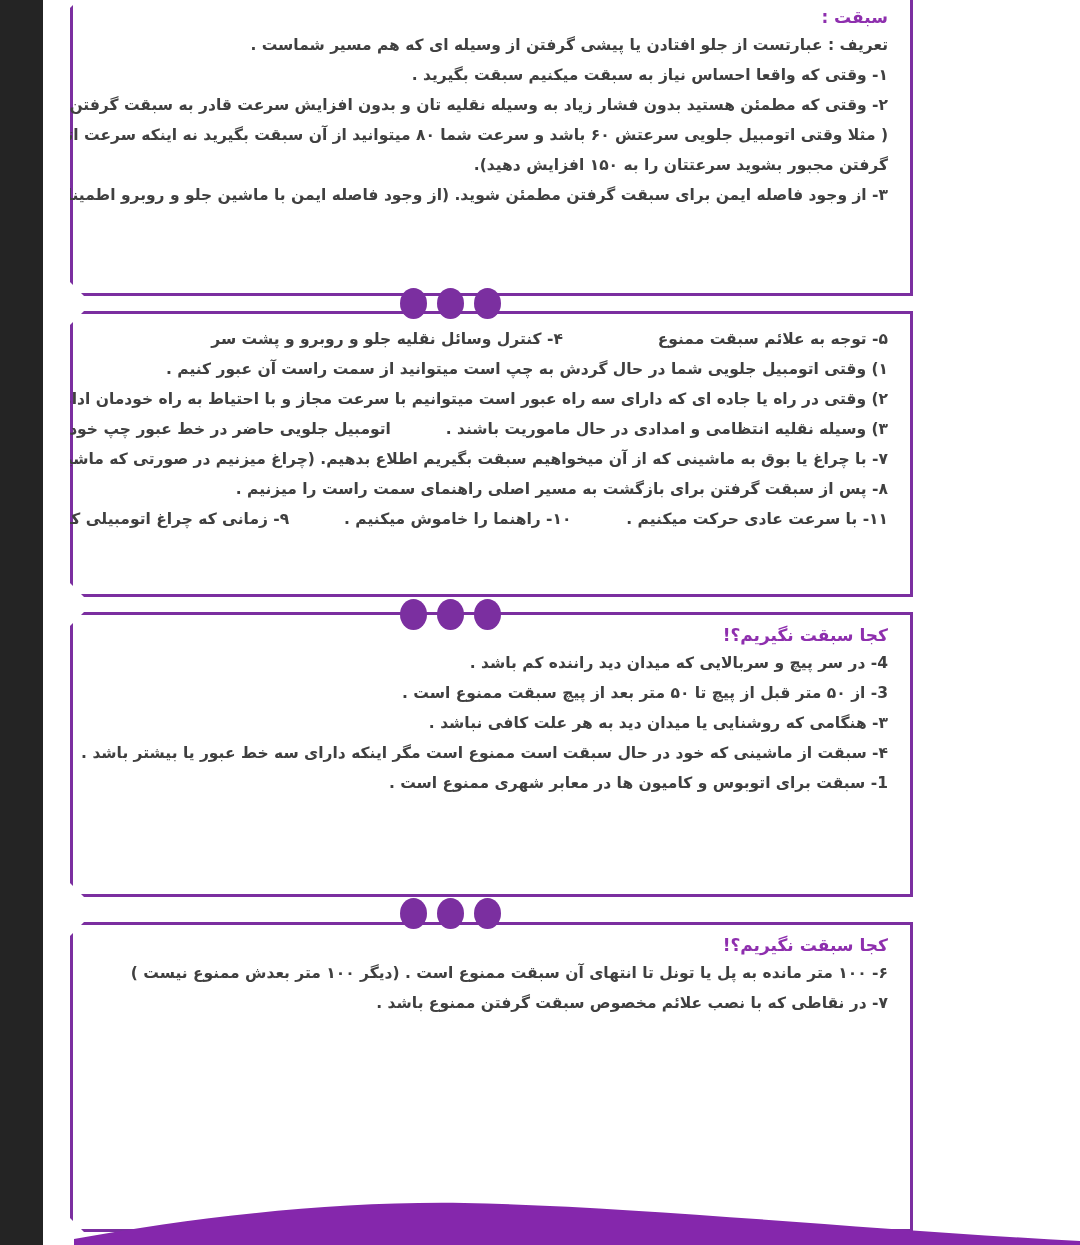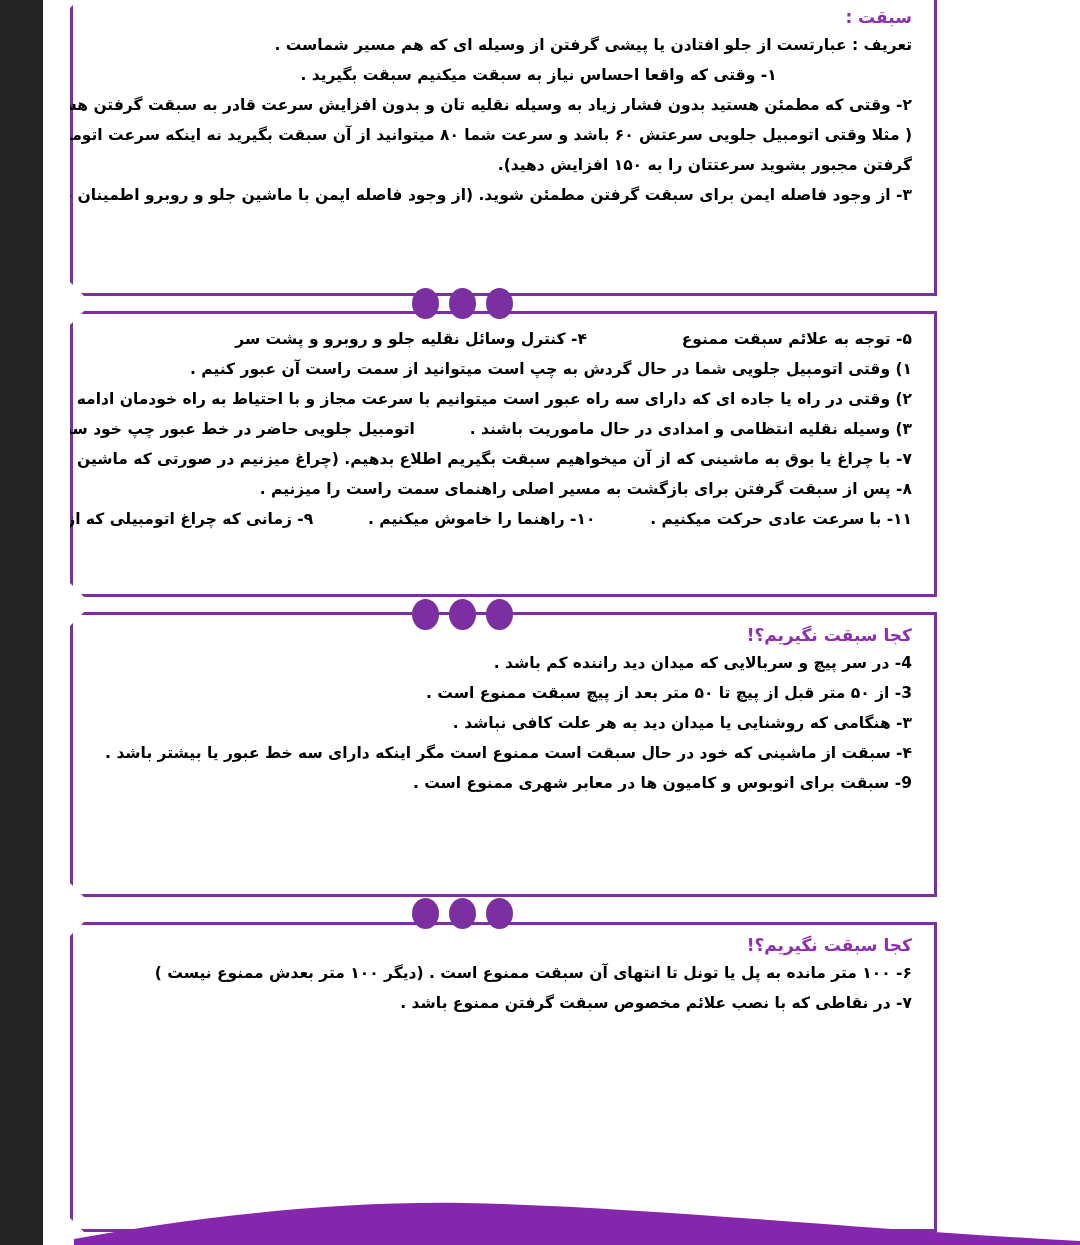--- a/index.html
+++ b/index.html
@@ -26,21 +26,20 @@
     z-index: 5;
   }
 
   .page {
     position: absolute;
     top: 0;
     left: 0;
     width: 901px;
     height: 1245px;
     background: #ffffff;
-    padding-left: 24px;
   }
 
   
   .card {
     position: absolute;
     right: -12px;           
     left: 70px;
     background: #ffffff;
     border: 3px solid #7b2fa0;
     box-sizing: border-box;
@@ -108,29 +107,29 @@
   
   .heading {
     color: #8e2fae;
     font-weight: bold;
     font-size: 17px;
     text-align: right;
     margin: 0 0 3px 0;
     letter-spacing: -0.2px;
   }
   .line {
-    color: #000000;
+    color: #404040;
     font-size: 15.5px;
     line-height: 30px;
     text-align: right;
     margin: 0;
     white-space: nowrap;
     font-weight: 600;
   }
-  .line.indent-a { padding-left: 70px; text-align: center; }
+  .line.indent-a { padding-left: 70px; }
   .line.indent-b { padding-left: 150px; text-align: center; }
   .line.indent-c { padding-left: 240px; }
   .line.indent-d { padding-left: 330px; }
   .line.indent-e { padding-left: 405px; }
   .line.indent-h { padding-left: 300px; }
 
   .gap-inline { display: inline-block; width: 84px; }
   .gap-small  { display: inline-block; width: 44px; }
 </style>
 </head>
@@ -188,21 +187,21 @@
     <span class="dot"></span>
   </div>
 
   <div class="card card-3">
     <div class="card-inner">
       <div class="heading">کجا سبقت نگیریم؟!</div>
       <div class="line indent-d">4- در سر پیچ و سربالایی که میدان دید راننده کم باشد .</div>
       <div class="line indent-h">3- از ۵۰ متر قبل از پیچ تا ۵۰ متر بعد از پیچ سبقت ممنوع است .</div>
       <div class="line indent-h">۳- هنگامی که روشنایی یا میدان دید به هر علت کافی نباشد .</div>
       <div class="line indent-b">۴- سبقت از ماشینی که خود در حال سبقت است ممنوع است مگر اینکه دارای سه خط عبور یا بیشتر باشد .</div>
-      <div class="line indent-c">9- سبقت برای اتوبوس و کامیون ها در معابر شهری ممنوع است .</div>
+      <div class="line indent-c">1- سبقت برای اتوبوس و کامیون ها در معابر شهری ممنوع است .</div>
     </div>
   </div>
 
   <div class="dots dots-3">
     <span class="dot"></span>
     <span class="dot"></span>
     <span class="dot"></span>
   </div>
 
   <div class="card card-4">

